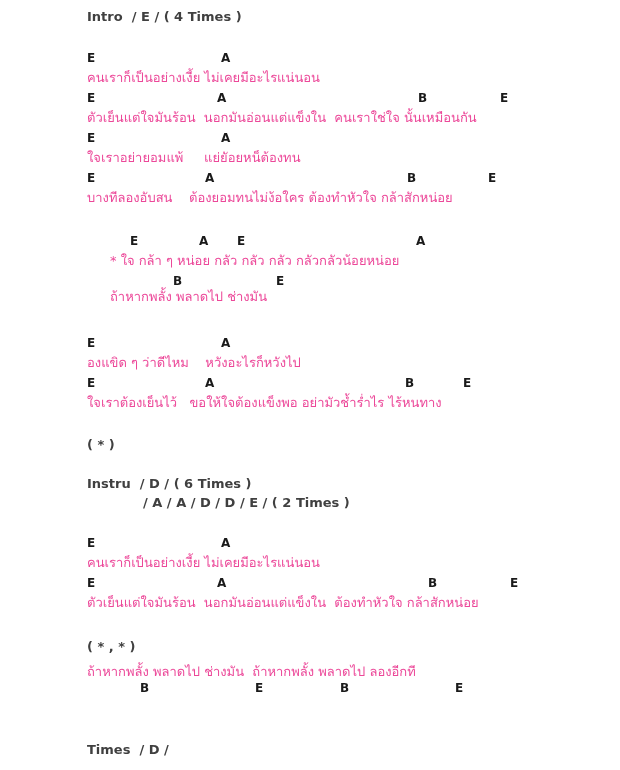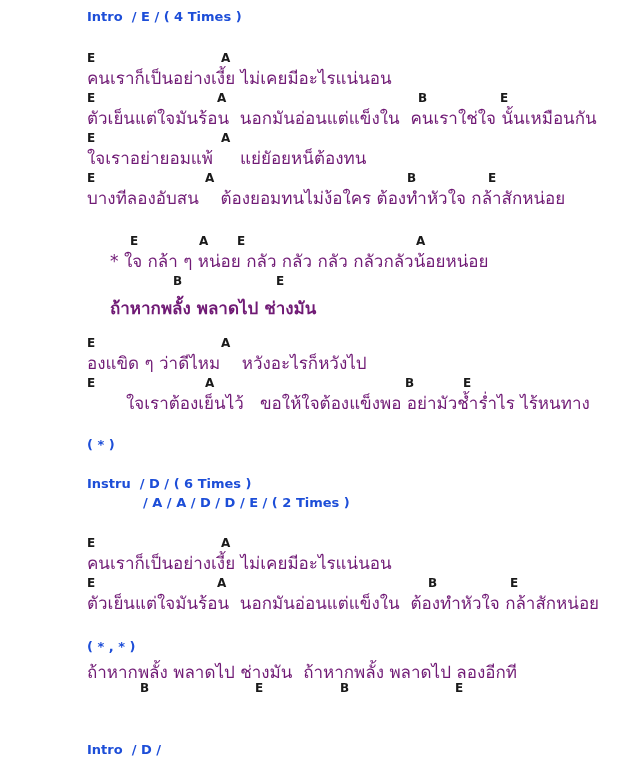--- a/index.html
+++ b/index.html
@@ -1,20 +1,20 @@
 <!DOCTYPE html>
 <html><head>
 <meta charset="utf-8">
 <style>
   html,body{margin:0;padding:0;background:#ffffff;}
   body{width:620px;height:770px;position:relative;overflow:hidden;
        font-family:"DejaVu Sans","Liberation Sans",sans-serif;color:#000;}
   .line{position:absolute;left:0;white-space:pre;font-size:13px;line-height:16px;}
-  .lyric{font-size:17px;color:#701a75;}
-  .head{font-weight:bold;font-size:13px;color:#1d4ed8;}
+  .lyric{font-size:13px;color:#ec4899;}
+  .head{font-weight:bold;font-size:13px;color:#404040;}
   .chord{position:absolute;font-weight:bold;font-size:12px;color:#1a1a1a;}
 </style>
 </head>
 <body>
 
 <div>
   <div class="line head" style="top:9px;left:87px">Intro  / E / ( 4 Times )</div>
 
   <div id="v1">
       <span class="chord" style="top: 51px; left: 87px;">E</span>
@@ -35,31 +35,31 @@
       <div class="line lyric" style="top: 190px; left: 87px;">บางทีลองอับสน    ต้องยอมทนไม่ง้อใคร ต้องทำหัวใจ กล้าสักหน่อย</div>
     </div>
   <div id="ch">
       <span class="chord" style="top: 234px; left: 130px;">E</span>
       <span class="chord" style="top: 234px; left: 199px;">A</span>
       <span class="chord" style="top: 234px; left: 237px;">E</span>
       <span class="chord" style="top: 234px; left: 416px;">A</span>
       <div class="line lyric" style="top: 253px; left: 110px;">* ใจ กล้า ๆ หน่อย กลัว กลัว กลัว กลัวกลัวน้อยหน่อย</div>
       <span class="chord" style="top: 274px; left: 173px;">B</span>
       <span class="chord" style="top: 274px; left: 276px;">E</span>
-      <div class="line lyric" style="top: 300px; left: 110px; font-weight: bold;">ถ้าหากพลั้ง พลาดไป ช่างมัน</div>
+      <div class="line lyric" style="top: 289px; left: 110px;">ถ้าหากพลั้ง พลาดไป ช่างมัน</div>
     </div>
   <div id="v2">
       <span class="chord" style="top: 336px; left: 87px;">E</span>
       <span class="chord" style="top: 336px; left: 221px;">A</span>
       <div class="line lyric" style="top: 355px; left: 87px;">องแขิด ๆ ว่าดีไหม    หวังอะไรก็หวังไป</div>
       <span class="chord" style="top: 376px; left: 87px;">E</span>
       <span class="chord" style="top: 376px; left: 205px;">A</span>
       <span class="chord" style="top: 376px; left: 405px;">B</span>
       <span class="chord" style="top: 376px; left: 463px;">E</span>
-      <div class="line lyric" style="top: 395px; left: 87px; margin-left: 39px;">ใจเราต้องเย็นไว้   ขอให้ใจต้องแข็งพอ อย่ามัวช้ำร่ำไร ไร้หนทาง</div>
+      <div class="line lyric" style="top: 395px; left: 87px;">ใจเราต้องเย็นไว้   ขอให้ใจต้องแข็งพอ อย่ามัวช้ำร่ำไร ไร้หนทาง</div>
     </div>
 
   <div class="line head" style="top:437px;left:87px">( * )</div>
   <div class="line head" style="top:476px;left:87px">Instru  / D / ( 6 Times )</div>
   <div class="line head" style="top:495px;left:143px">/ A / A / D / D / E / ( 2 Times )</div>
 
   <div id="v3">
       <span class="chord" style="top: 536px; left: 87px;">E</span>
       <span class="chord" style="top: 536px; left: 221px;">A</span>
       <div class="line lyric" style="top: 555px; left: 87px;">คนเราก็เป็นอย่างเงี้ย ไม่เคยมีอะไรแน่นอน</div>
@@ -73,14 +73,14 @@
   <div class="line head" style="top:639px;left:87px">( * , * )</div>
 
   <div id="br">
       <span class="chord" style="top: 681px; left: 140px;">B</span>
       <span class="chord" style="top: 681px; left: 255px;">E</span>
       <span class="chord" style="top: 681px; left: 340px;">B</span>
       <span class="chord" style="top: 681px; left: 455px;">E</span>
       <div class="line lyric" style="top: 664px; left: 87px;">ถ้าหากพลั้ง พลาดไป ช่างมัน  ถ้าหากพลั้ง พลาดไป ลองอีกที</div>
     </div>
 
-  <div class="line head" style="top:742px;left:87px">Intro  / D /</div>
+  <div class="line head" style="top:742px;left:87px">Times  / D /</div>
 </div>
 
 </body></html>

